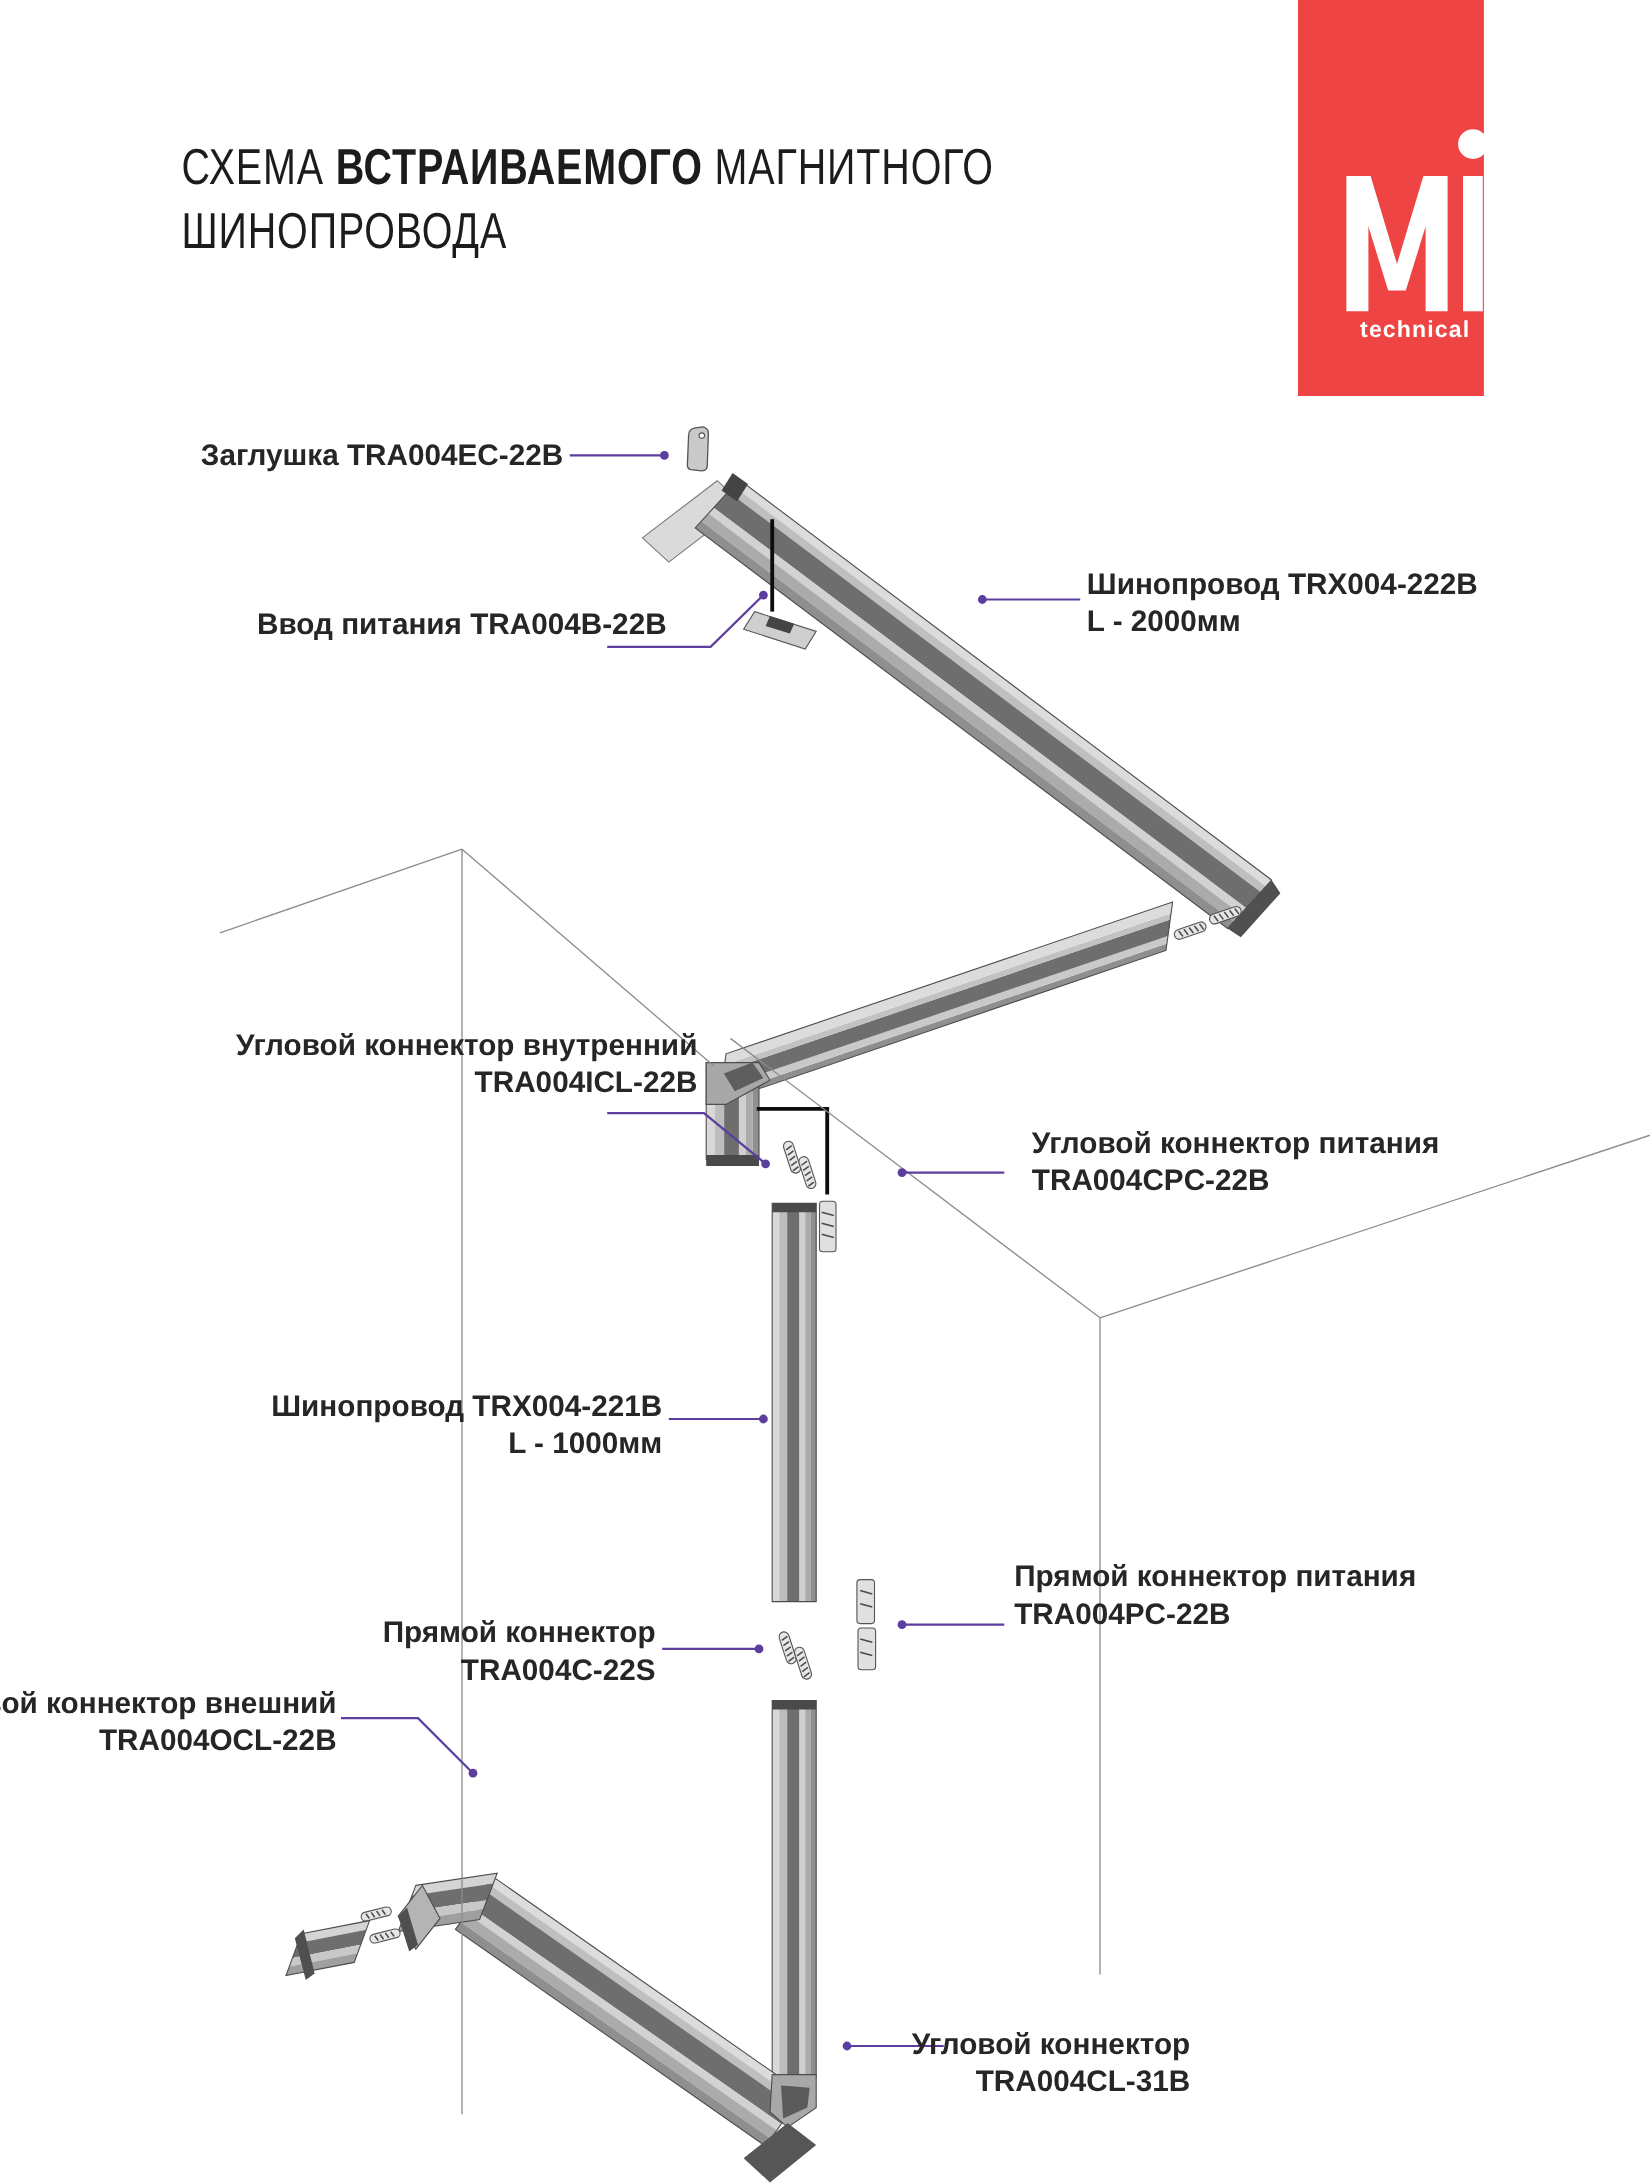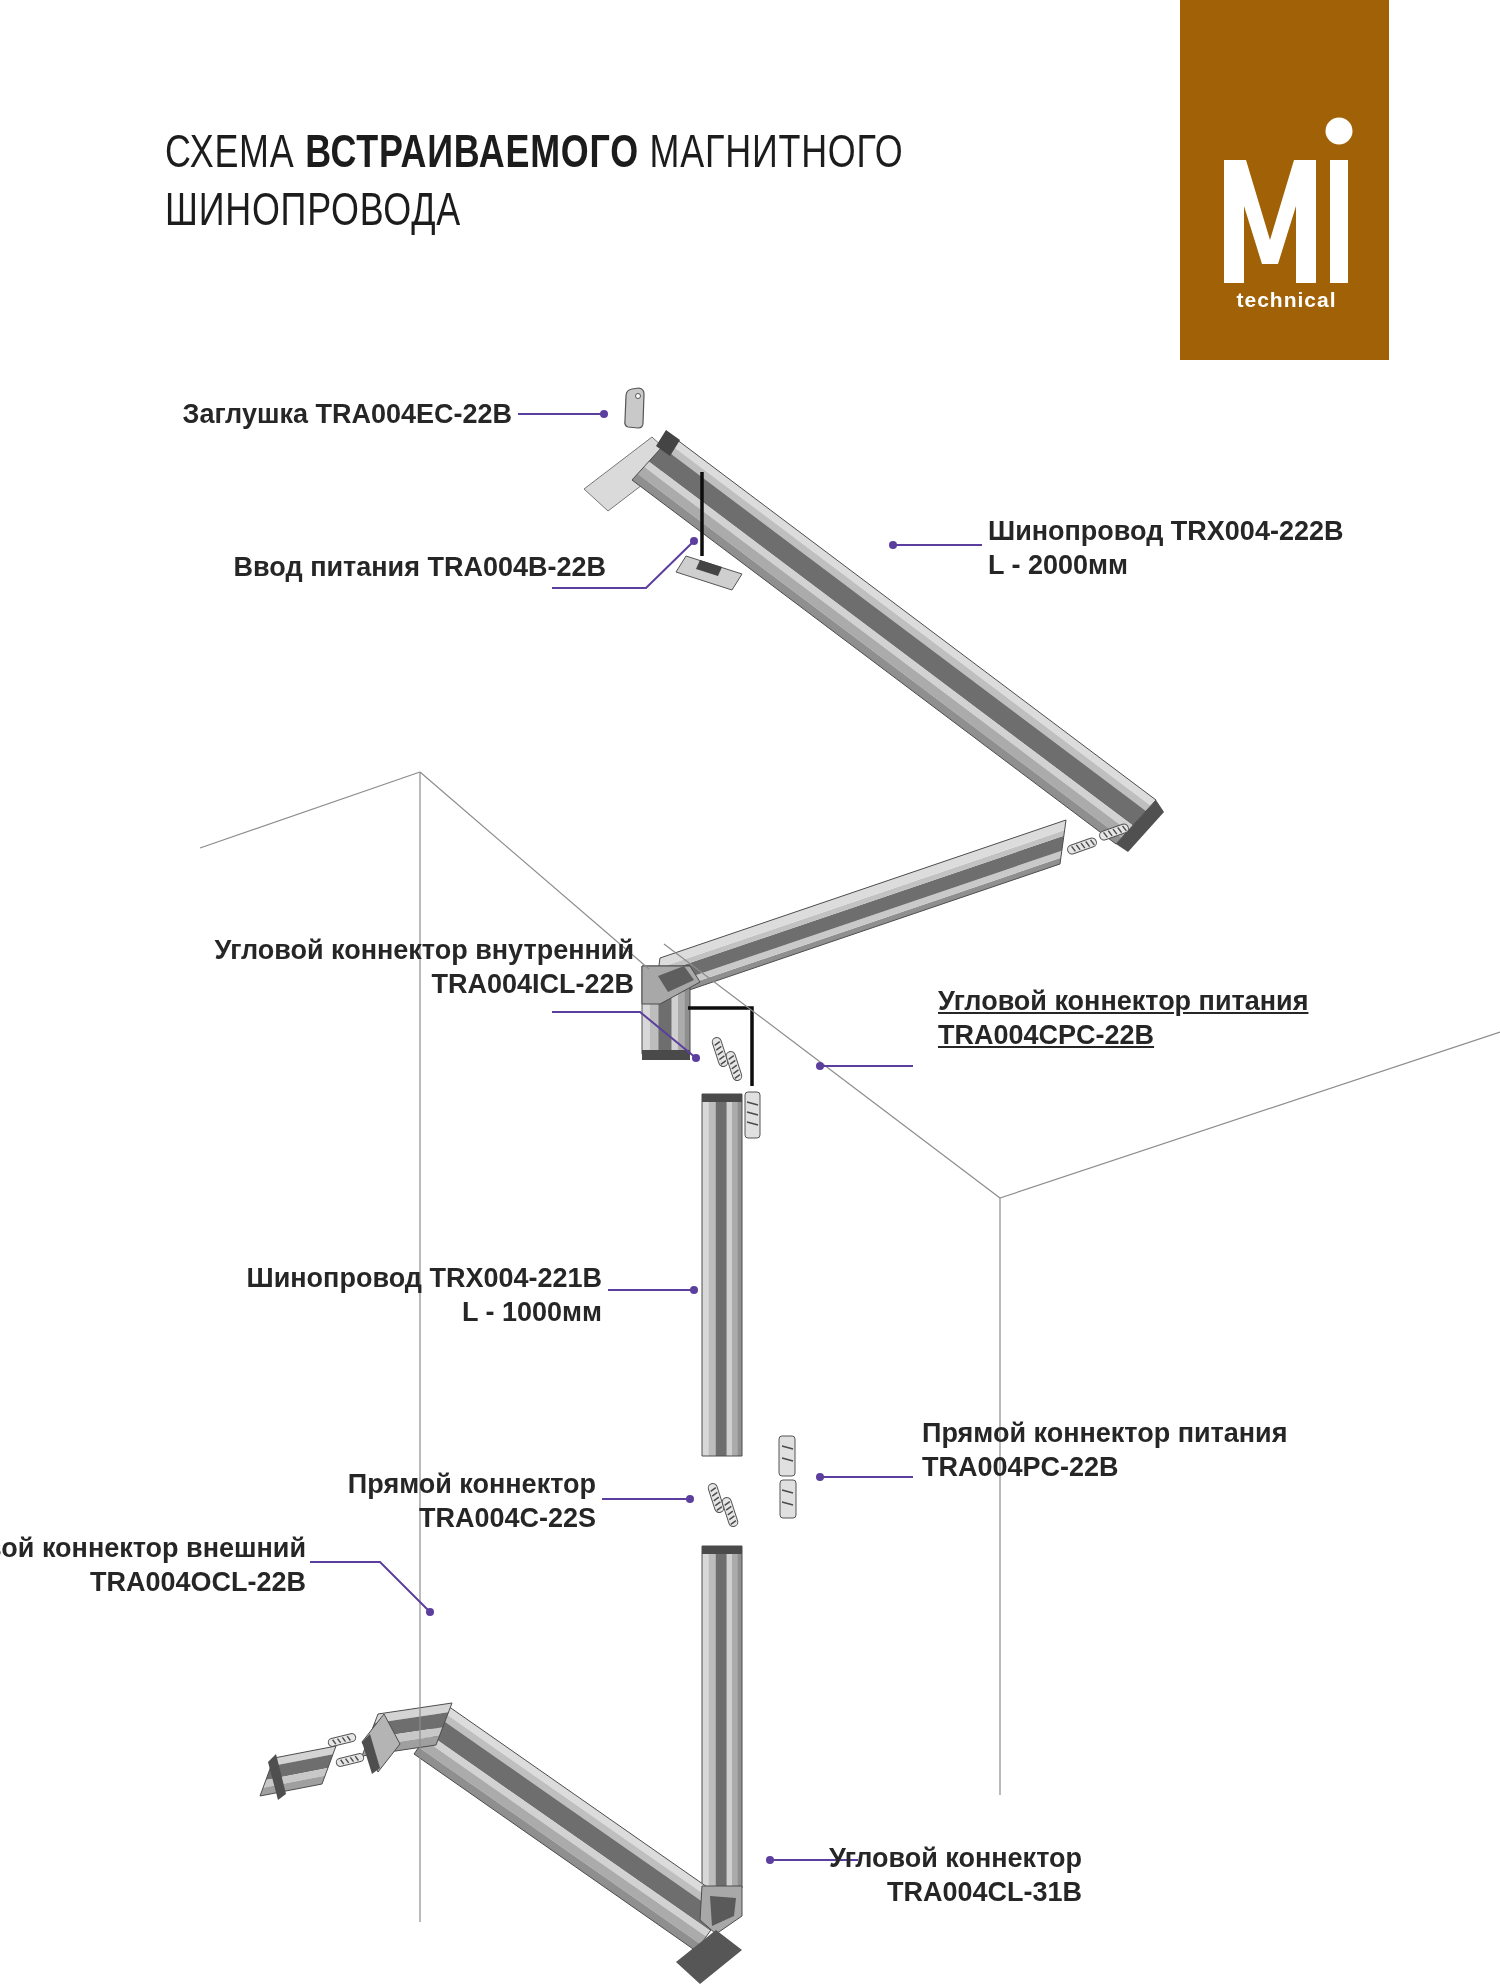--- a/index.html
+++ b/index.html
@@ -4,21 +4,21 @@
 <style>
   html,body{margin:0;padding:0;background:#ffffff;}
   body{width:1500px;height:1985px;position:relative;font-family:"Liberation Sans",sans-serif;overflow:hidden;}
   .stage{position:absolute;inset:0;width:1500px;height:1985px;}
   svg#diagram{position:absolute;left:0;top:0;}
   
   .title{position:absolute;left:165px;top:122px;transform:scaleX(0.78);transform-origin:left top;white-space:nowrap;color:#1c1c1c;}
   .title .t-line{font-size:46px;line-height:58px;font-weight:400;letter-spacing:1px;}
   .title .em{font-weight:700;}
   
-  .logo-box{position:absolute;left:1180px;top:0;width:209px;height:360px;background:#a16207;}
+  .logo-box{position:absolute;left:1180px;top:0;width:169px;height:360px;background:#ef4444;}
   .logo-box svg{position:absolute;left:0;top:0;}
   .logo-tagline{position:absolute;left:0;top:288px;width:213px;text-align:center;color:#ffffff;font-weight:700;font-size:21px;letter-spacing:1px;}
   
   .part-label{position:absolute;color:#262626;font-weight:700;font-size:27px;line-height:34px;white-space:nowrap;}
   .part-label.align-right{text-align:right;}
   .part-label.align-left{text-align:left;}
   .single .lbl-line{line-height:28px;}
 </style>
 </head>
 <body>
@@ -219,21 +219,21 @@
         <div class="lbl-line">Ввод питания TRA004B-22B</div>
       </div>
       <div class="part-label align-left" style="top: 514px; left: 988px;">
         <div class="lbl-line">Шинопровод TRX004-222B</div>
         <div class="lbl-line">L - 2000мм</div>
       </div>
       <div class="part-label align-right" style="top: 933px; right: 866px;">
         <div class="lbl-line">Угловой коннектор внутренний</div>
         <div class="lbl-line">TRA004ICL-22B</div>
       </div>
-      <div class="part-label align-left" style="top: 984px; left: 938px; text-decoration: underline;">
+      <div class="part-label align-left" style="top: 1022px; left: 938px;">
         <div class="lbl-line">Угловой коннектор питания</div>
         <div class="lbl-line">TRA004CPC-22B</div>
       </div>
       <div class="part-label align-right" style="top: 1261px; right: 898px;">
         <div class="lbl-line">Шинопровод TRX004-221B</div>
         <div class="lbl-line">L - 1000мм</div>
       </div>
       <div class="part-label align-right" style="top: 1467px; right: 904px;">
         <div class="lbl-line">Прямой коннектор</div>
         <div class="lbl-line">TRA004C-22S</div>

